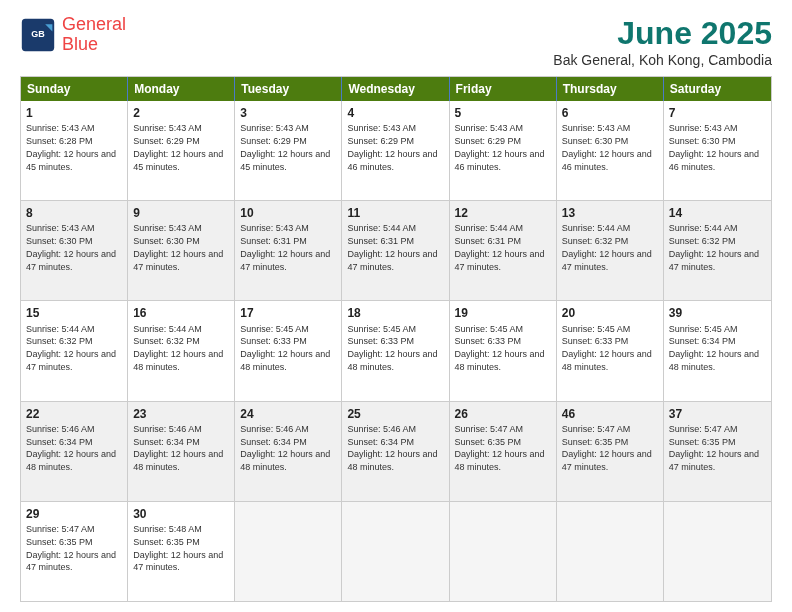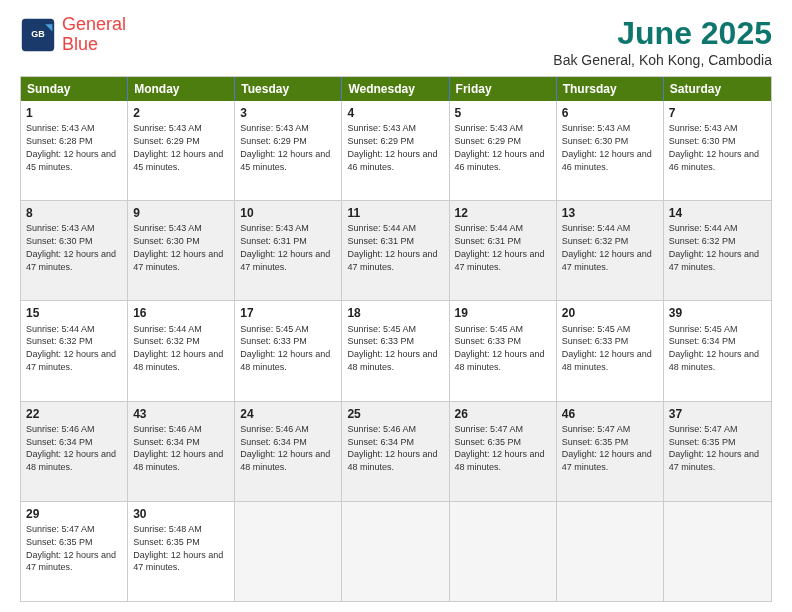--- a/index.html
+++ b/index.html
@@ -229,21 +229,21 @@
         <span class="day-num">39</span>
         <span class="cell-text">Sunrise: 5:45 AM<br>Sunset: 6:34 PM<br>Daylight: 12 hours and 48 minutes.</span>
       </div>
         </div>
         <div class="cal-row">
           <div class="cal-cell shaded">
         <span class="day-num">22</span>
         <span class="cell-text">Sunrise: 5:46 AM<br>Sunset: 6:34 PM<br>Daylight: 12 hours and 48 minutes.</span>
       </div>
           <div class="cal-cell shaded">
-        <span class="day-num">43</span>
+        <span class="day-num">23</span>
         <span class="cell-text">Sunrise: 5:46 AM<br>Sunset: 6:34 PM<br>Daylight: 12 hours and 48 minutes.</span>
       </div>
           <div class="cal-cell shaded">
         <span class="day-num">24</span>
         <span class="cell-text">Sunrise: 5:46 AM<br>Sunset: 6:34 PM<br>Daylight: 12 hours and 48 minutes.</span>
       </div>
           <div class="cal-cell shaded">
         <span class="day-num">25</span>
         <span class="cell-text">Sunrise: 5:46 AM<br>Sunset: 6:34 PM<br>Daylight: 12 hours and 48 minutes.</span>
       </div>

